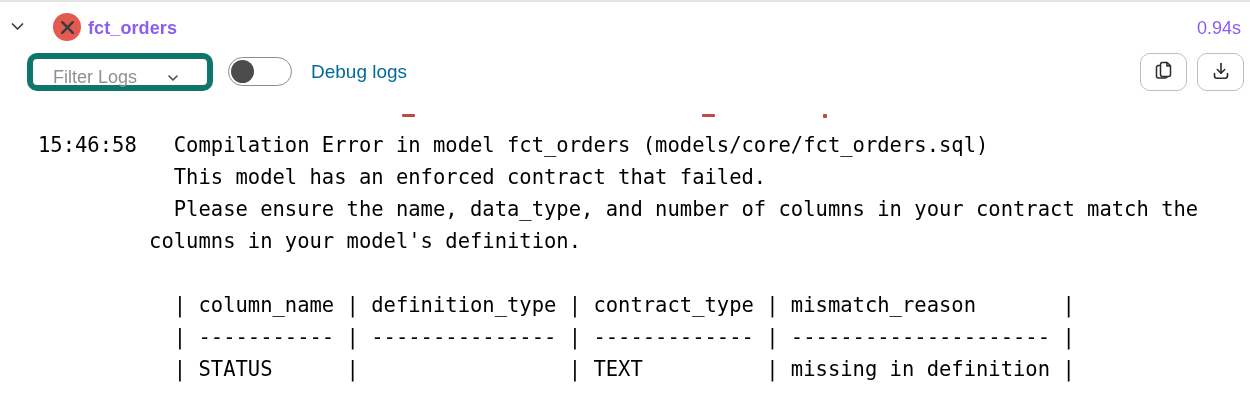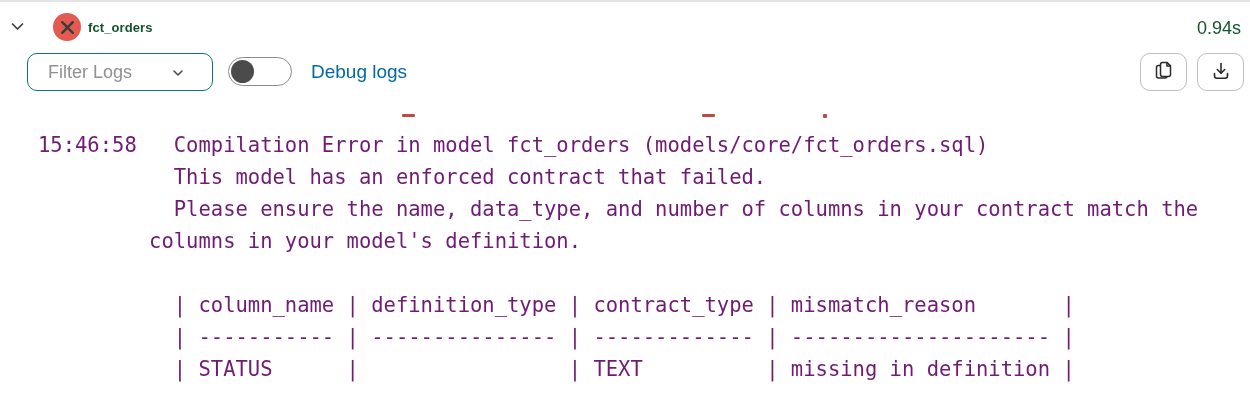--- a/index.html
+++ b/index.html
@@ -24,33 +24,33 @@
     background: transparent; border: none; cursor: pointer;
     display: flex; align-items: center; justify-content: center;
   }
   .err-icon {
     position: absolute; left: 53px; top: 13px;
     width: 28px; height: 28px; border-radius: 50%;
     display: flex; align-items: center; justify-content: center;
   }
   .title {
     position: absolute; left: 88px; top: 17px; height: 22px;
-    font-size: 13px; font-weight: 700; color: #14532d;
+    font-size: 18px; font-weight: 700; color: #8b5cf6;
     letter-spacing: 0.1px; line-height: 22px;
   }
   .duration {
     position: absolute; right: 9px; top: 17px; height: 22px;
-    font-size: 18px; font-weight: 400; color: #14532d; line-height: 22px;
+    font-size: 18px; font-weight: 400; color: #8b5cf6; line-height: 22px;
   }
 
   
   .filter-btn {
     position: absolute; left: 27px; top: 53px;
     width: 186px; height: 38px;
-    background: #ffffff; border: 1px solid #0f766e; border-radius: 10px;
+    background: #ffffff; border: 6px solid #0f766e; border-radius: 10px;
     cursor: pointer; text-align: right;
   }
   .filter-btn .lbl {
     position: absolute; left: 20px; top: 8px;
     font-size: 18px; font-weight: 500; color: #909090;
     font-family: "Liberation Sans", sans-serif;
   }
   .filter-btn svg { position: absolute; right: 26px; top: 11px; }
 
   .toggle {
@@ -149,21 +149,21 @@
       </svg>
     </span>
   </button>
 
   <div class="log-view">
     <div id="fragments">
         <div class="frag" style="left: 402px; top: 17px; width: 13px; height: 3px; background: rgb(191, 74, 66);"></div>
         <div class="frag" style="left: 702px; top: 17px; width: 13px; height: 3px; background: rgb(191, 74, 66);"></div>
         <div class="frag" style="left: 823px; top: 17px; width: 4px; height: 4px; background: rgb(191, 74, 66);"></div>
       </div>
-    <pre class="log-text" id="log-lines" style="color: #701a75;">15:46:58   Compilation Error in model fct_orders (models/core/fct_orders.sql)
+    <pre class="log-text" id="log-lines" style="color: #000000;">15:46:58   Compilation Error in model fct_orders (models/core/fct_orders.sql)
            This model has an enforced contract that failed.
            Please ensure the name, data_type, and number of columns in your contract match the
          columns in your model's definition.
 
            | column_name | definition_type | contract_type | mismatch_reason       |
            | ----------- | --------------- | ------------- | --------------------- |
            | STATUS      |                 | TEXT          | missing in definition |</pre>
   </div>
 </div>
 

